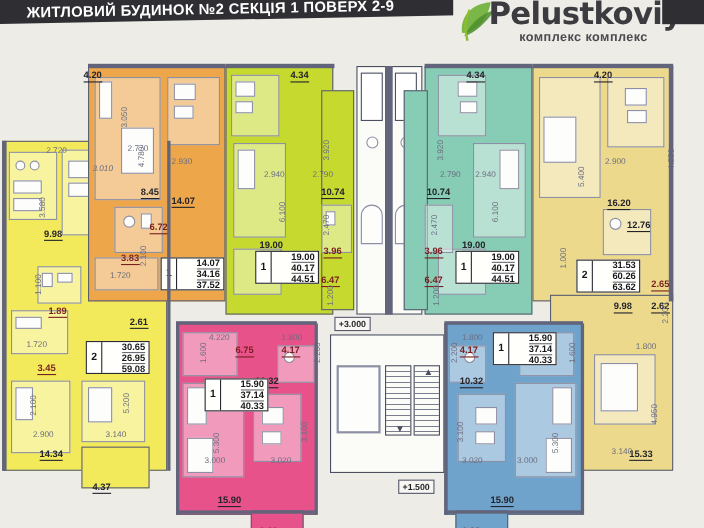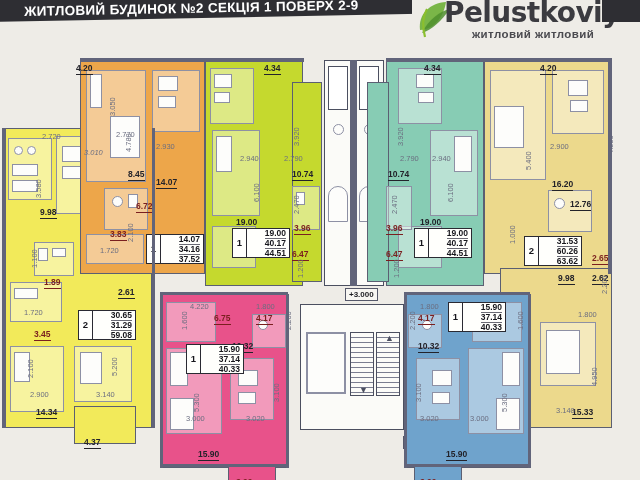--- a/index.html
+++ b/index.html
@@ -33,21 +33,21 @@
 
   
   .dim{position:absolute;font-size:7.5px;color:#6b6e80;white-space:nowrap;
     font-family:"Liberation Sans",sans-serif;}
   .dimv{transform:rotate(-90deg);transform-origin:left top;}
   .area{position:absolute;font-size:8.5px;font-weight:bold;color:#23232a;
     white-space:nowrap;border-bottom:1.3px solid #23232a;padding-bottom:.5px;
     line-height:9px;}
   .area.red{color:#7a1f1f;border-bottom-color:#7a1f1f;}
   .elev{position:absolute;font-size:8px;font-weight:bold;color:#1d1d22;
-    background:#f7f6f2;border:1px solid #55586a;padding:1px 3px;white-space:nowrap;margin-left:41px;}
+    background:#f7f6f2;border:1px solid #55586a;padding:1px 3px;white-space:nowrap;}
 
   
   .spec{position:absolute;box-sizing:border-box;background:#fffffc;
     border:1.2px solid #2a2a32;display:flex;align-items:stretch;
     font-size:8.5px;color:#16161c;line-height:1.05;}
   .spec .rooms{display:flex;align-items:center;justify-content:center;
     width:13px;font-weight:bold;font-size:9.5px;border-right:1.2px solid #2a2a32;}
   .spec .nums{flex:1;display:flex;flex-direction:column;justify-content:center;
     align-items:flex-end;padding:1px 3px 1px 0;font-weight:bold;}
   .spec .nums span{display:block;height:9px;line-height:9px;}
@@ -67,21 +67,21 @@
   <div id="header-bar"></div>
   <div id="header-title">ЖИТЛОВИЙ БУДИНОК №2  СЕКЦІЯ 1  ПОВЕРХ 2-9</div>
 
   <div id="logo-block">
     <svg id="logo-leaf" viewBox="0 0 46 40">
       <path d="M4 30 C2 14 14 3 30 2 C28 16 18 30 4 30 Z" fill="#7ab648"></path>
       <path d="M6 33 C12 20 24 11 34 9 C26 20 16 30 6 33 Z" fill="#4f8f2e" opacity=".85"></path>
       <path d="M9 37 C6 26 7 16 11 9" stroke="#8bbf2e" stroke-width="2.2" fill="none"></path>
     </svg>
     <div id="logo-name">Pelustkoviy</div>
-    <div id="logo-sub">житловий житловий</div>
+    <div id="logo-sub">комплекс комплекс</div>
     <div id="logo-swatch"></div>
   </div>
 
   <div id="plan">
 
     <div class="unit" style="left:2px;top:82px;width:150px;height:300px;background:#f2ea5a;"></div>
     <div class="unit" style="left:74px;top:360px;width:62px;height:38px;background:#f2ea5a;"></div>
 
     <div class="room" style="left:8px;top:92px;width:44px;height:62px;"></div>
     <div class="fcirc" style="left:14px;top:100px;width:9px;height:9px;"></div>
@@ -119,21 +119,21 @@
     <div class="dim dimv" style="left:26px;top:332px;">2.100</div>
     <div class="dim dimv" style="left:30px;top:222px;">1.100</div>
     <div class="dim" style="left:30px;top:344px;">2.900</div>
     <div class="dim" style="left:96px;top:344px;">3.140</div>
     <div class="dim dimv" style="left:110px;top:330px;">5.200</div>
 
     <div class="spec" style="left:78px;top:264px;width:58px;height:30px;">
       <div class="rooms">2</div>
       <div class="nums">
         <span>30.65</span>
-        <span>31.29</span>
+        <span>26.95</span>
         <span>59.08</span>
       </div>
     </div>
 
     <div class="unit" style="left:80px;top:14px;width:125px;height:214px;background:#eda64a;"></div>
 
     <div class="room" style="left:86px;top:24px;width:60px;height:112px;"></div>
     <div class="furn" style="left:90px;top:28px;width:12px;height:34px;"></div>
     <div class="furn" style="left:110px;top:70px;width:30px;height:42px;"></div>
     <div class="room" style="left:152px;top:24px;width:48px;height:62px;"></div>

